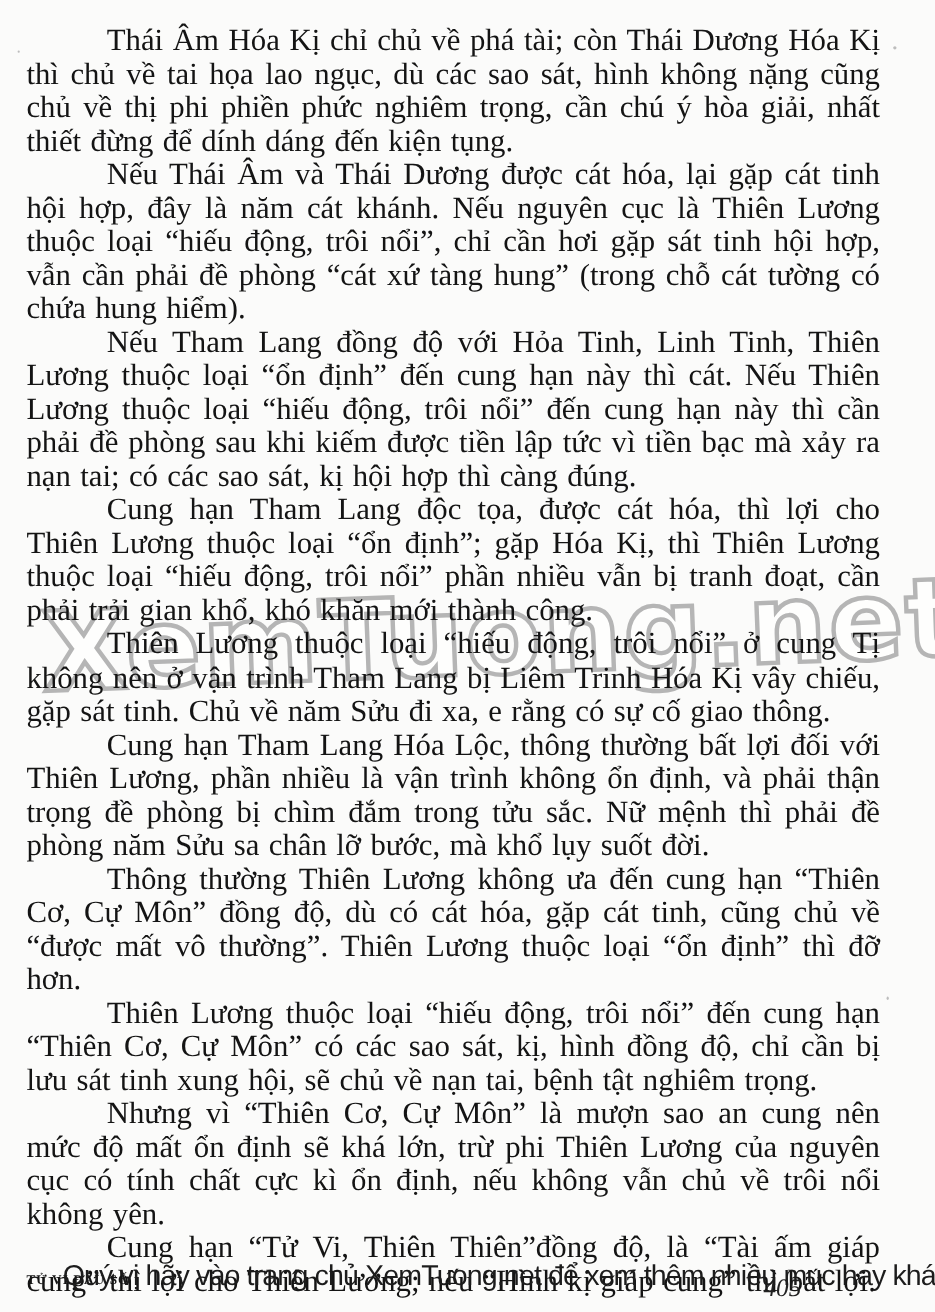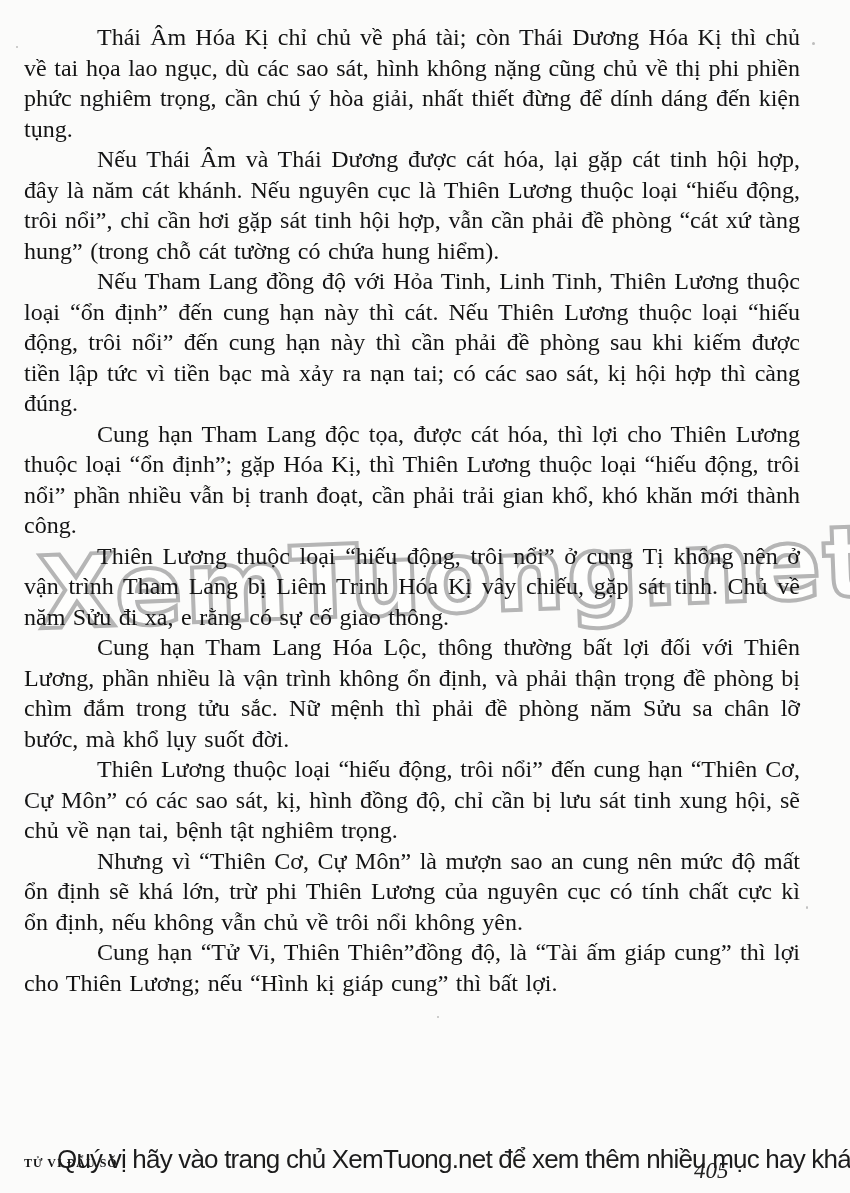--- a/index.html
+++ b/index.html
@@ -9,21 +9,21 @@
     background:#fbfbfa;
     overflow:hidden;
     font-family:"Liberation Serif", serif;
   }
   
   .body-text{
     position:absolute;
     left:24px;top:22px;width:776px;
     z-index:2;
     color:#141414;
-    font-size:24px;
+    font-size:28px;
     line-height:30.5px;
     text-align:justify;
   }
   .body-text p{
     margin:0;
     text-indent:73px;
     word-spacing:1.5px;
   }
   
   .watermark{
@@ -80,20 +80,21 @@
 
   <div class="watermark">XemTuong.net</div>
 
   <div class="body-text">
     <p>Thái Âm Hóa Kị chỉ chủ về phá tài; còn Thái Dương Hóa Kị thì chủ về tai họa lao ngục, dù các sao sát, hình không nặng cũng chủ về thị phi phiền phức nghiêm trọng, cần chú ý hòa giải, nhất thiết đừng để dính dáng đến kiện tụng.</p>
     <p>Nếu Thái Âm và Thái Dương được cát hóa, lại gặp cát tinh hội hợp, đây là năm cát khánh. Nếu nguyên cục là Thiên Lương thuộc loại “hiếu động, trôi nổi”, chỉ cần hơi gặp sát tinh hội hợp, vẫn cần phải đề phòng “cát xứ tàng hung” (trong chỗ cát tường có chứa hung hiểm).</p>
     <p>Nếu Tham Lang đồng độ với Hỏa Tinh, Linh Tinh, Thiên Lương thuộc loại “ổn định” đến cung hạn này thì cát. Nếu Thiên Lương thuộc loại “hiếu động, trôi nổi” đến cung hạn này thì cần phải đề phòng sau khi kiếm được tiền lập tức vì tiền bạc mà xảy ra nạn tai; có các sao sát, kị hội hợp thì càng đúng.</p>
     <p>Cung hạn Tham Lang độc tọa, được cát hóa, thì lợi cho Thiên Lương thuộc loại “ổn định”; gặp Hóa Kị, thì Thiên Lương thuộc loại “hiếu động, trôi nổi” phần nhiều vẫn bị tranh đoạt, cần phải trải gian khổ, khó khăn mới thành công.</p>
     <p>Thiên Lương thuộc loại “hiếu động, trôi nổi” ở cung Tị không nên ở vận trình Tham Lang bị Liêm Trinh Hóa Kị vây chiếu, gặp sát tinh. Chủ về năm Sửu đi xa, e rằng có sự cố giao thông.</p>
     <p>Cung hạn Tham Lang Hóa Lộc, thông thường bất lợi đối với Thiên Lương, phần nhiều là vận trình không ổn định, và phải thận trọng đề phòng bị chìm đắm trong tửu sắc. Nữ mệnh thì phải đề phòng năm Sửu sa chân lỡ bước, mà khổ lụy suốt đời.</p>
+    <p>Thông thường Thiên Lương không ưa đến cung hạn “Thiên Cơ, Cự Môn” đồng độ, dù có cát hóa, gặp cát tinh, cũng chủ về “được mất vô thường”. Thiên Lương thuộc loại “ổn định”  thì đỡ hơn.</p>
     <p>Thiên Lương thuộc loại “hiếu động, trôi nổi” đến cung hạn “Thiên Cơ, Cự Môn” có các sao sát, kị, hình đồng độ, chỉ cần bị lưu sát tinh xung hội, sẽ chủ về nạn tai, bệnh tật nghiêm trọng.</p>
     <p>Nhưng vì “Thiên Cơ, Cự Môn” là mượn sao an cung nên mức độ mất ổn định sẽ khá lớn, trừ phi Thiên Lương của nguyên cục có tính chất cực kì ổn định, nếu không vẫn chủ về trôi nổi không yên.</p>
     <p>Cung hạn “Tử Vi, Thiên Thiên”đồng độ, là “Tài ấm giáp cung” thì lợi cho Thiên Lương; nếu “Hình kị giáp cung” thì bất lợi.</p>
   </div>
 
   <div class="footer">
     <span class="footer-book">TỬ VI ĐẨU SỐ</span>
     <span class="footer-page-number">405</span>
     <div class="footer-promo">Quý vị hãy vào trang chủ XemTuong.net để xem thêm nhiều mục hay khác</div>
   </div>

